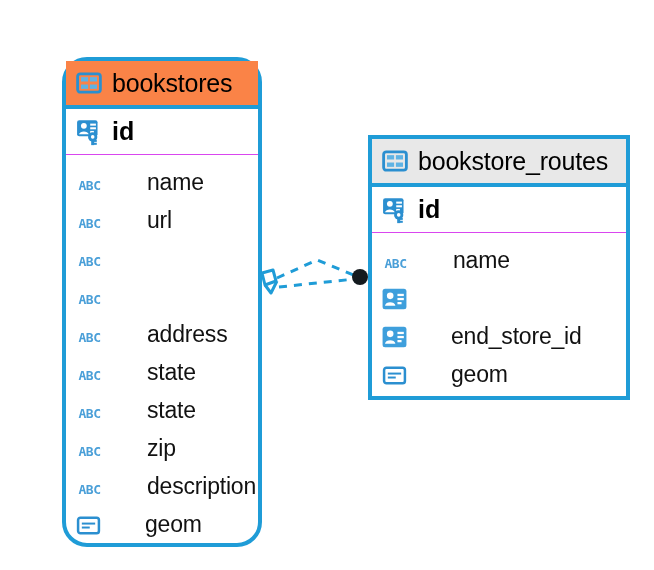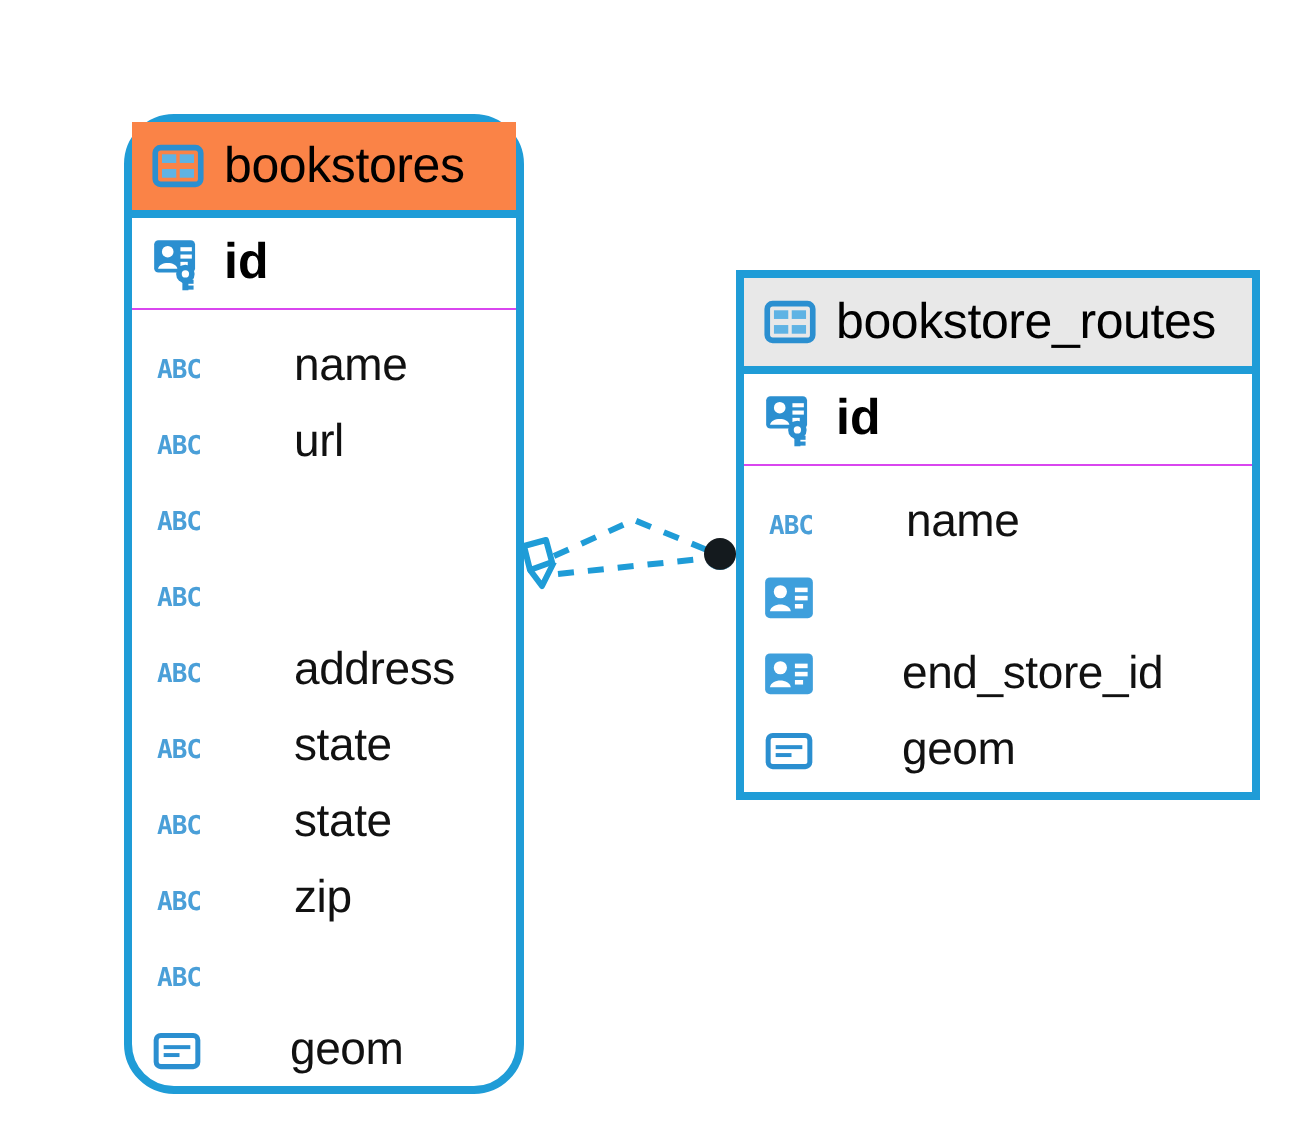--- a/index.html
+++ b/index.html
@@ -206,20 +206,21 @@
         <span class="field-label">state</span>
       </div>
 
       <div class="field-row">
         <span class="icon icon-abc">ABC</span>
         <span class="field-label">zip</span>
       </div>
 
       <div class="field-row">
         <span class="icon icon-abc">ABC</span>
+        <span class="field-label">description</span>
       </div>
 
       <div class="field-row">
         <span class="icon icon-geom">
           <svg viewBox="0 0 24 24" width="25" height="25">
             <rect x="2" y="4.5" width="20" height="15" rx="2.2" ry="2.2" fill="none" stroke="#2B8FD0" stroke-width="2.4"></rect>
             <rect x="5.6" y="9.2" width="12.8" height="1.9" fill="#2B8FD0"></rect>
             <rect x="5.6" y="13.0" width="7.6" height="1.9" fill="#2B8FD0"></rect>
           </svg>
         </span>

